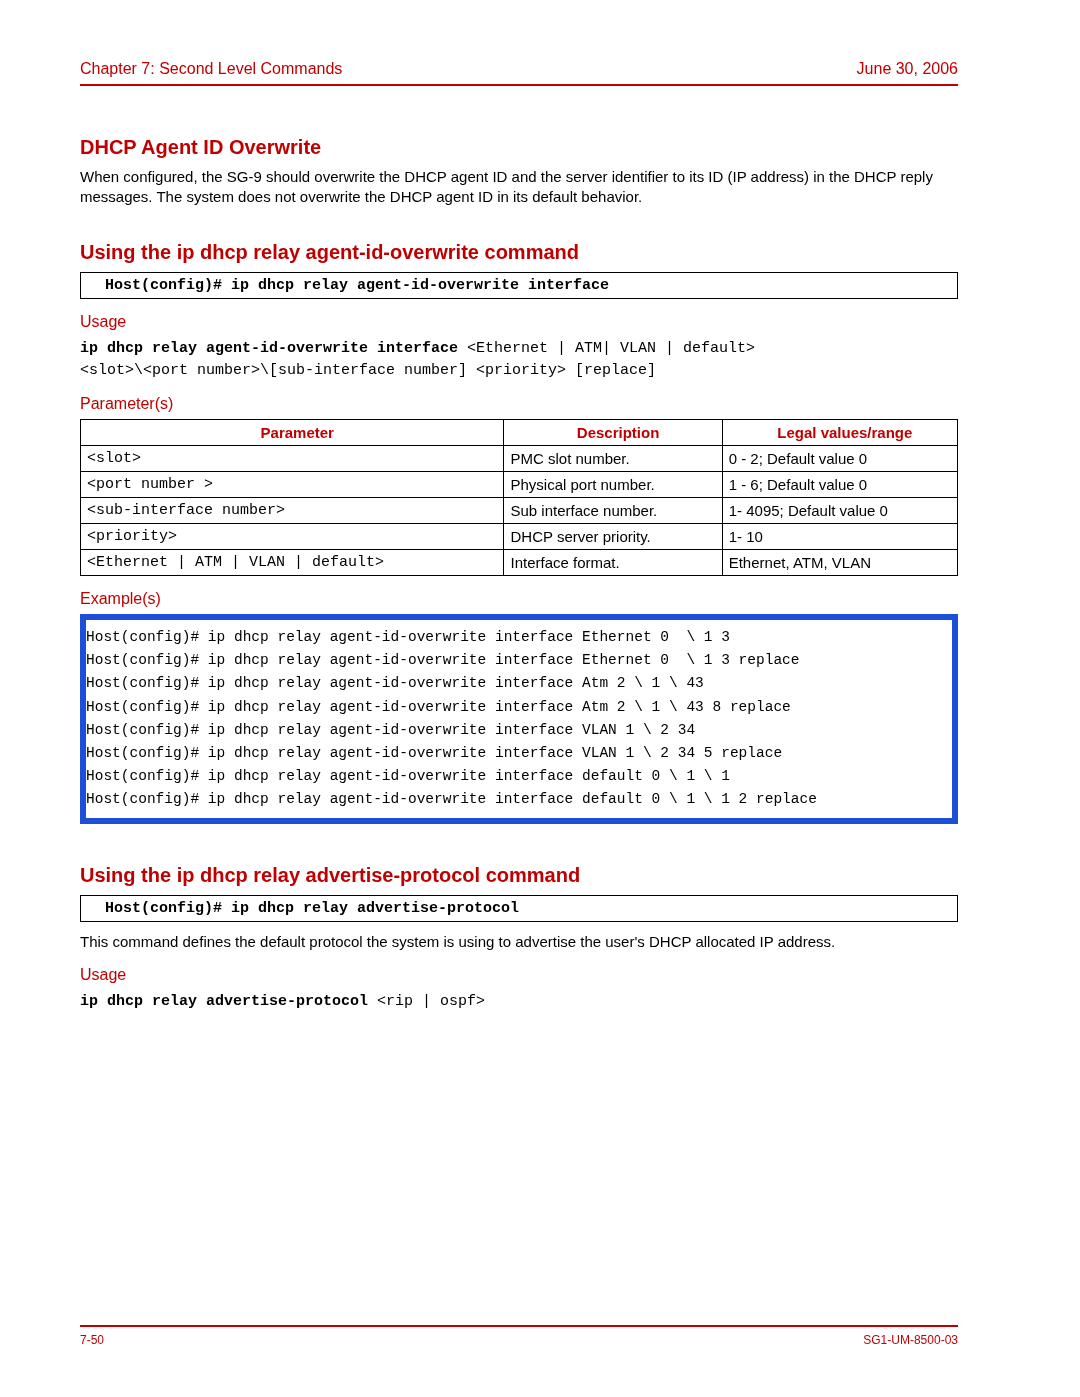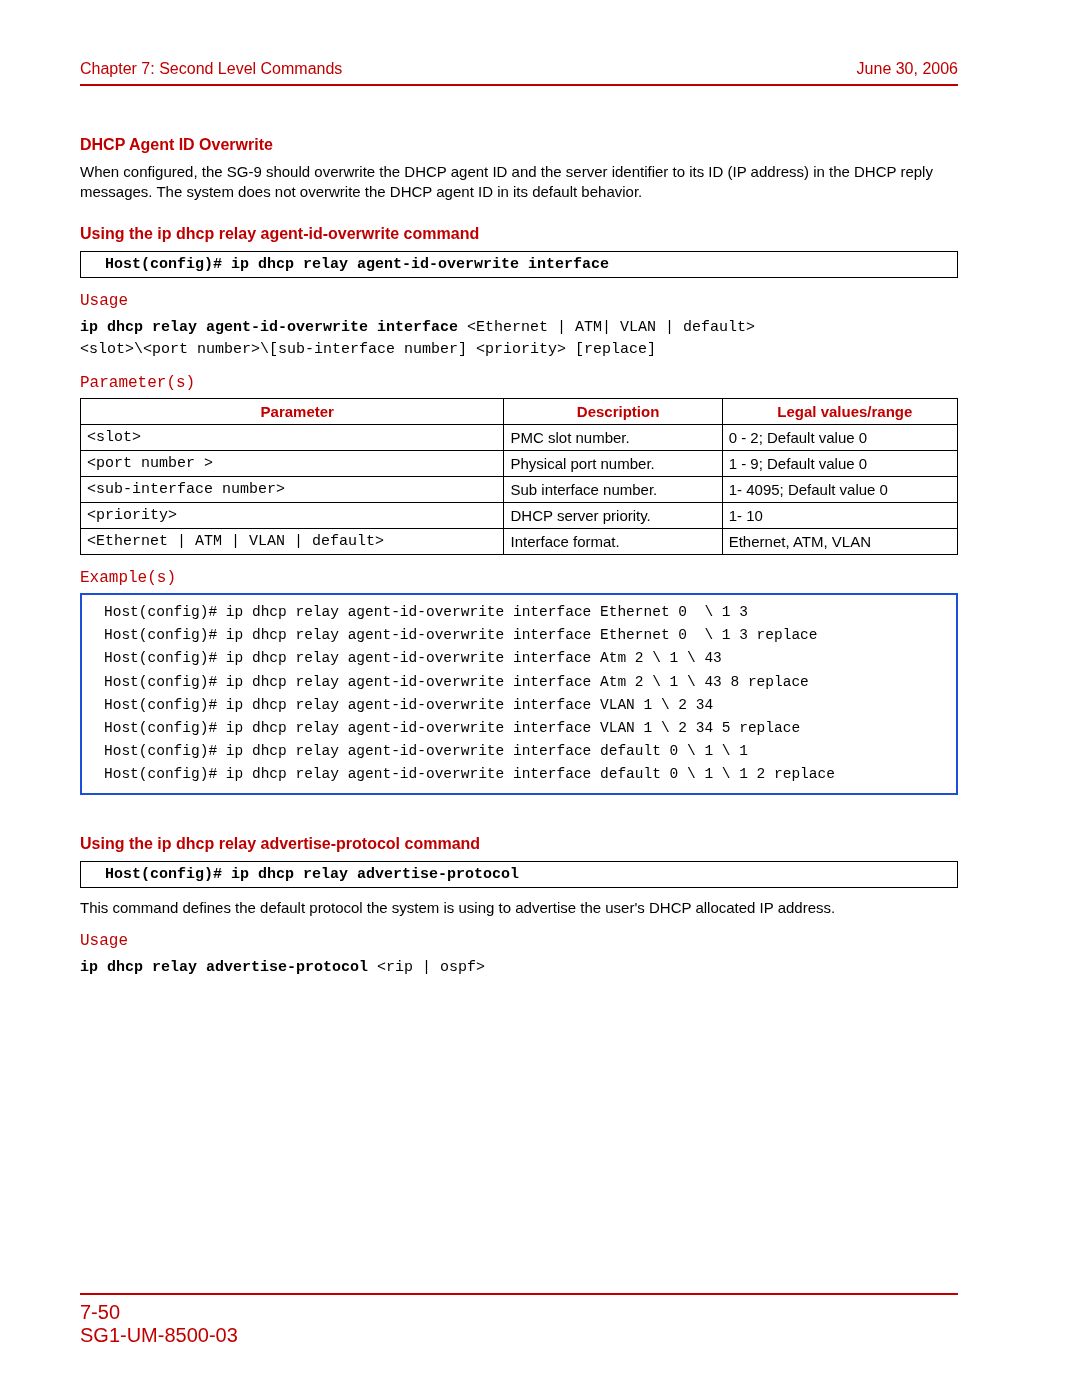--- a/index.html
+++ b/index.html
@@ -24,30 +24,29 @@
     padding-bottom: 6px;
     margin-bottom: 50px;
   }
   .header-left, .header-right {
     color: #c00000;
     font-size: 16px;
   }
   .bold-red {
     color: #c00000;
     font-weight: bold;
-    font-size: 16px;
-    margin-top: 22px;
+    font-size: 20px;
+    margin-top: 33px;
     margin-bottom: 8px;
   }
   .red-label {
     color: #c00000;
     font-size: 16px;
     margin-top: 14px;
     margin-bottom: 6px;
-    font-family: Liberation Mono, monospace;
   }
   p.body {
     margin: 4px 0 12px 0;
     line-height: 1.35;
     font-size: 15px;
   }
   .cmdbox {
     border: 1px solid #000;
     padding: 4px 24px;
     font-family: "Courier New", monospace;
@@ -80,40 +79,39 @@
   table.params th {
     color: #c00000;
     font-weight: bold;
     text-align: center;
     padding-left: 16px;
   }
   table.params .pcell {
     font-family: "Courier New", monospace;
   }
   .example-box {
-    border: 2px solid #1d4ed8;
-    padding: 6px 22px;
+    border: 6px solid #1d4ed8;
+    padding: 6px 0;
     font-family: "Courier New", monospace;
     font-size: 14.5px;
     white-space: pre;
     line-height: 1.6;
     margin-bottom: 40px;
   }
   .footer-row {
     position: absolute;
     left: 80px;
     right: 80px;
     bottom: 50px;
     border-top: 2px solid #c00000;
     padding-top: 6px;
     display: flex;
     justify-content: space-between;
     color: #c00000;
-    font-size: 20px;
-    flex-direction: column;
+    font-size: 12px;
   }
 </style>
 </head>
 <body>
 
 <div class="page">
 
   <div class="header-row">
     <div class="header-left">Chapter 7: Second Level Commands</div>
     <div class="header-right">June 30, 2006</div>
@@ -143,21 +141,21 @@
     </thead>
     <tbody>
       <tr>
         <td class="pcell">&lt;slot&gt;</td>
         <td>PMC slot number.</td>
         <td>0 - 2; Default value 0</td>
       </tr>
       <tr>
         <td class="pcell">&lt;port number &gt;</td>
         <td>Physical port number.</td>
-        <td>1 - 9; Default value 0</td>
+        <td>1 - 6; Default value 0</td>
       </tr>
       <tr>
         <td class="pcell">&lt;sub-interface number&gt;</td>
         <td>Sub interface number.</td>
         <td>1- 4095; Default value 0</td>
       </tr>
       <tr>
         <td class="pcell">&lt;priority&gt;</td>
         <td>DHCP server priority.</td>
         <td>1- 10</td>

